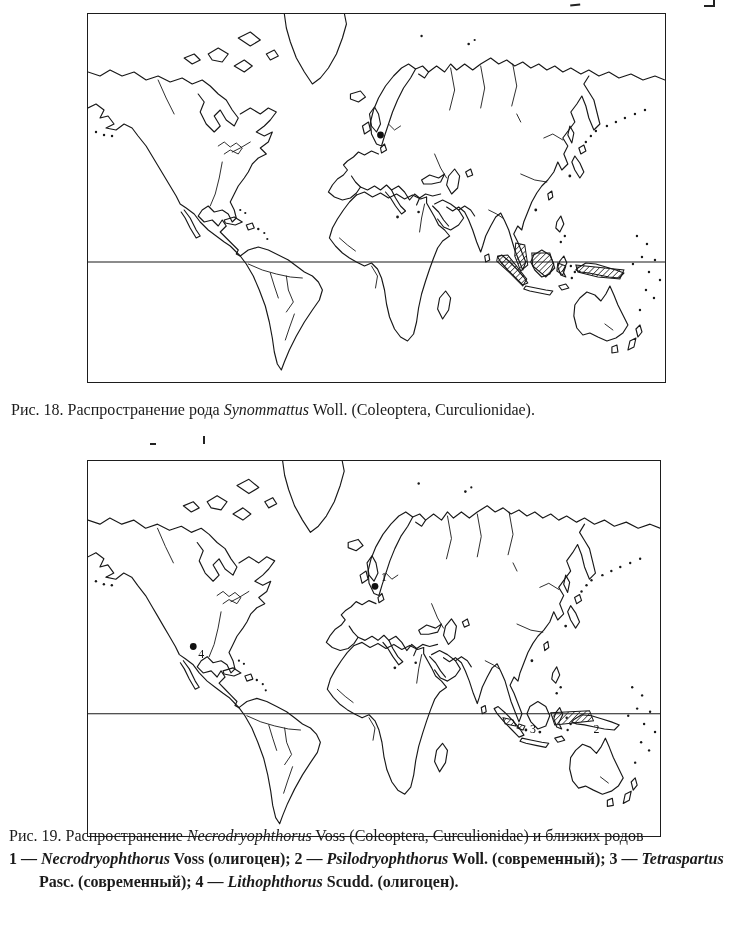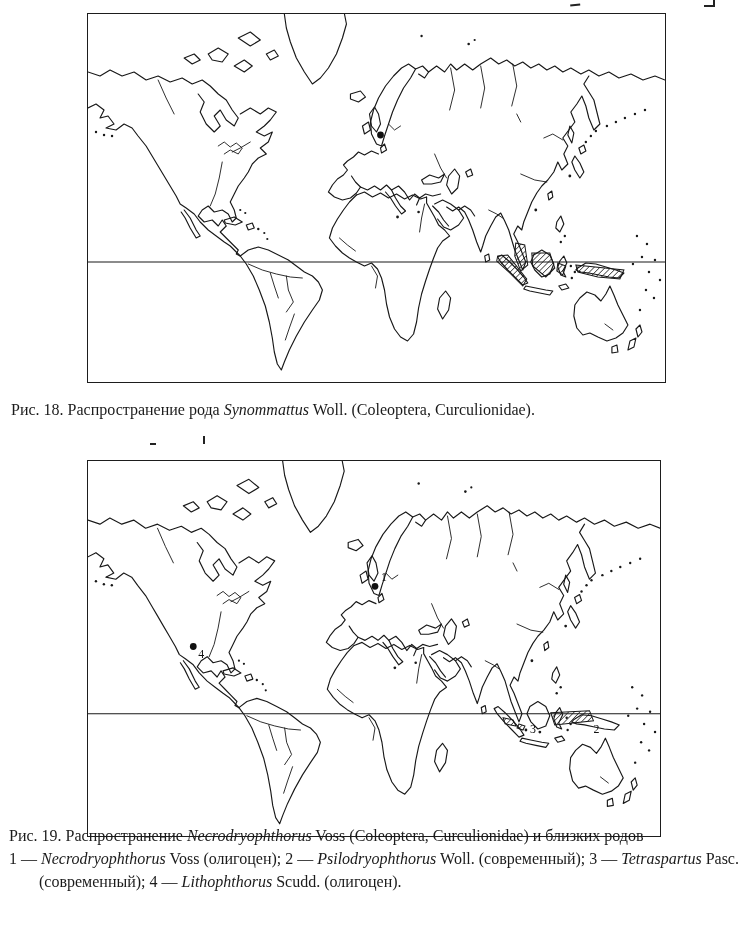--- a/index.html
+++ b/index.html
@@ -13,21 +13,21 @@
   .river{fill:none;stroke:#181818;stroke-width:0.9;stroke-linejoin:round;stroke-linecap:round;}
   .isl-dot{fill:#181818;stroke:none;}
   .equator{stroke:#181818;stroke-width:1.1;}
   .hatchpatch{fill:url(#hatchpat);stroke:#181818;stroke-width:1;}
   .find-dot{fill:#111;stroke:none;}
   .mapnum{font-family:"Liberation Serif",serif;font-size:12px;fill:#111;}
   .caption{position:absolute;font-size:16px;line-height:23px;margin:0;}
   .cap18{left:11px;top:398px;width:715px;}
   .cap19{left:9px;top:824px;width:733px;}
   .caption i{font-style:italic;}
-  .legend-block{padding-left:30px;text-indent:-30px;}
+  .legend-block{padding-left:30px;text-indent:-30px;font-weight:bold;}
   .crop-mark{position:absolute;background:transparent;}
   .crop-a{left:570px;top:0;width:10px;height:4px;border-bottom:2.5px solid #222;transform:rotate(-6deg);}
   .crop-b{left:704px;top:0;width:9px;height:5px;border-right:2px solid #222;border-bottom:2px solid #222;}
   .stray-tick{position:absolute;background:#222;}
   .tick-1{left:203px;top:436px;width:1.5px;height:8px;}
   .tick-2{left:150px;top:443px;width:6px;height:1.5px;}
 </style>
 </head>
 <body>
 

